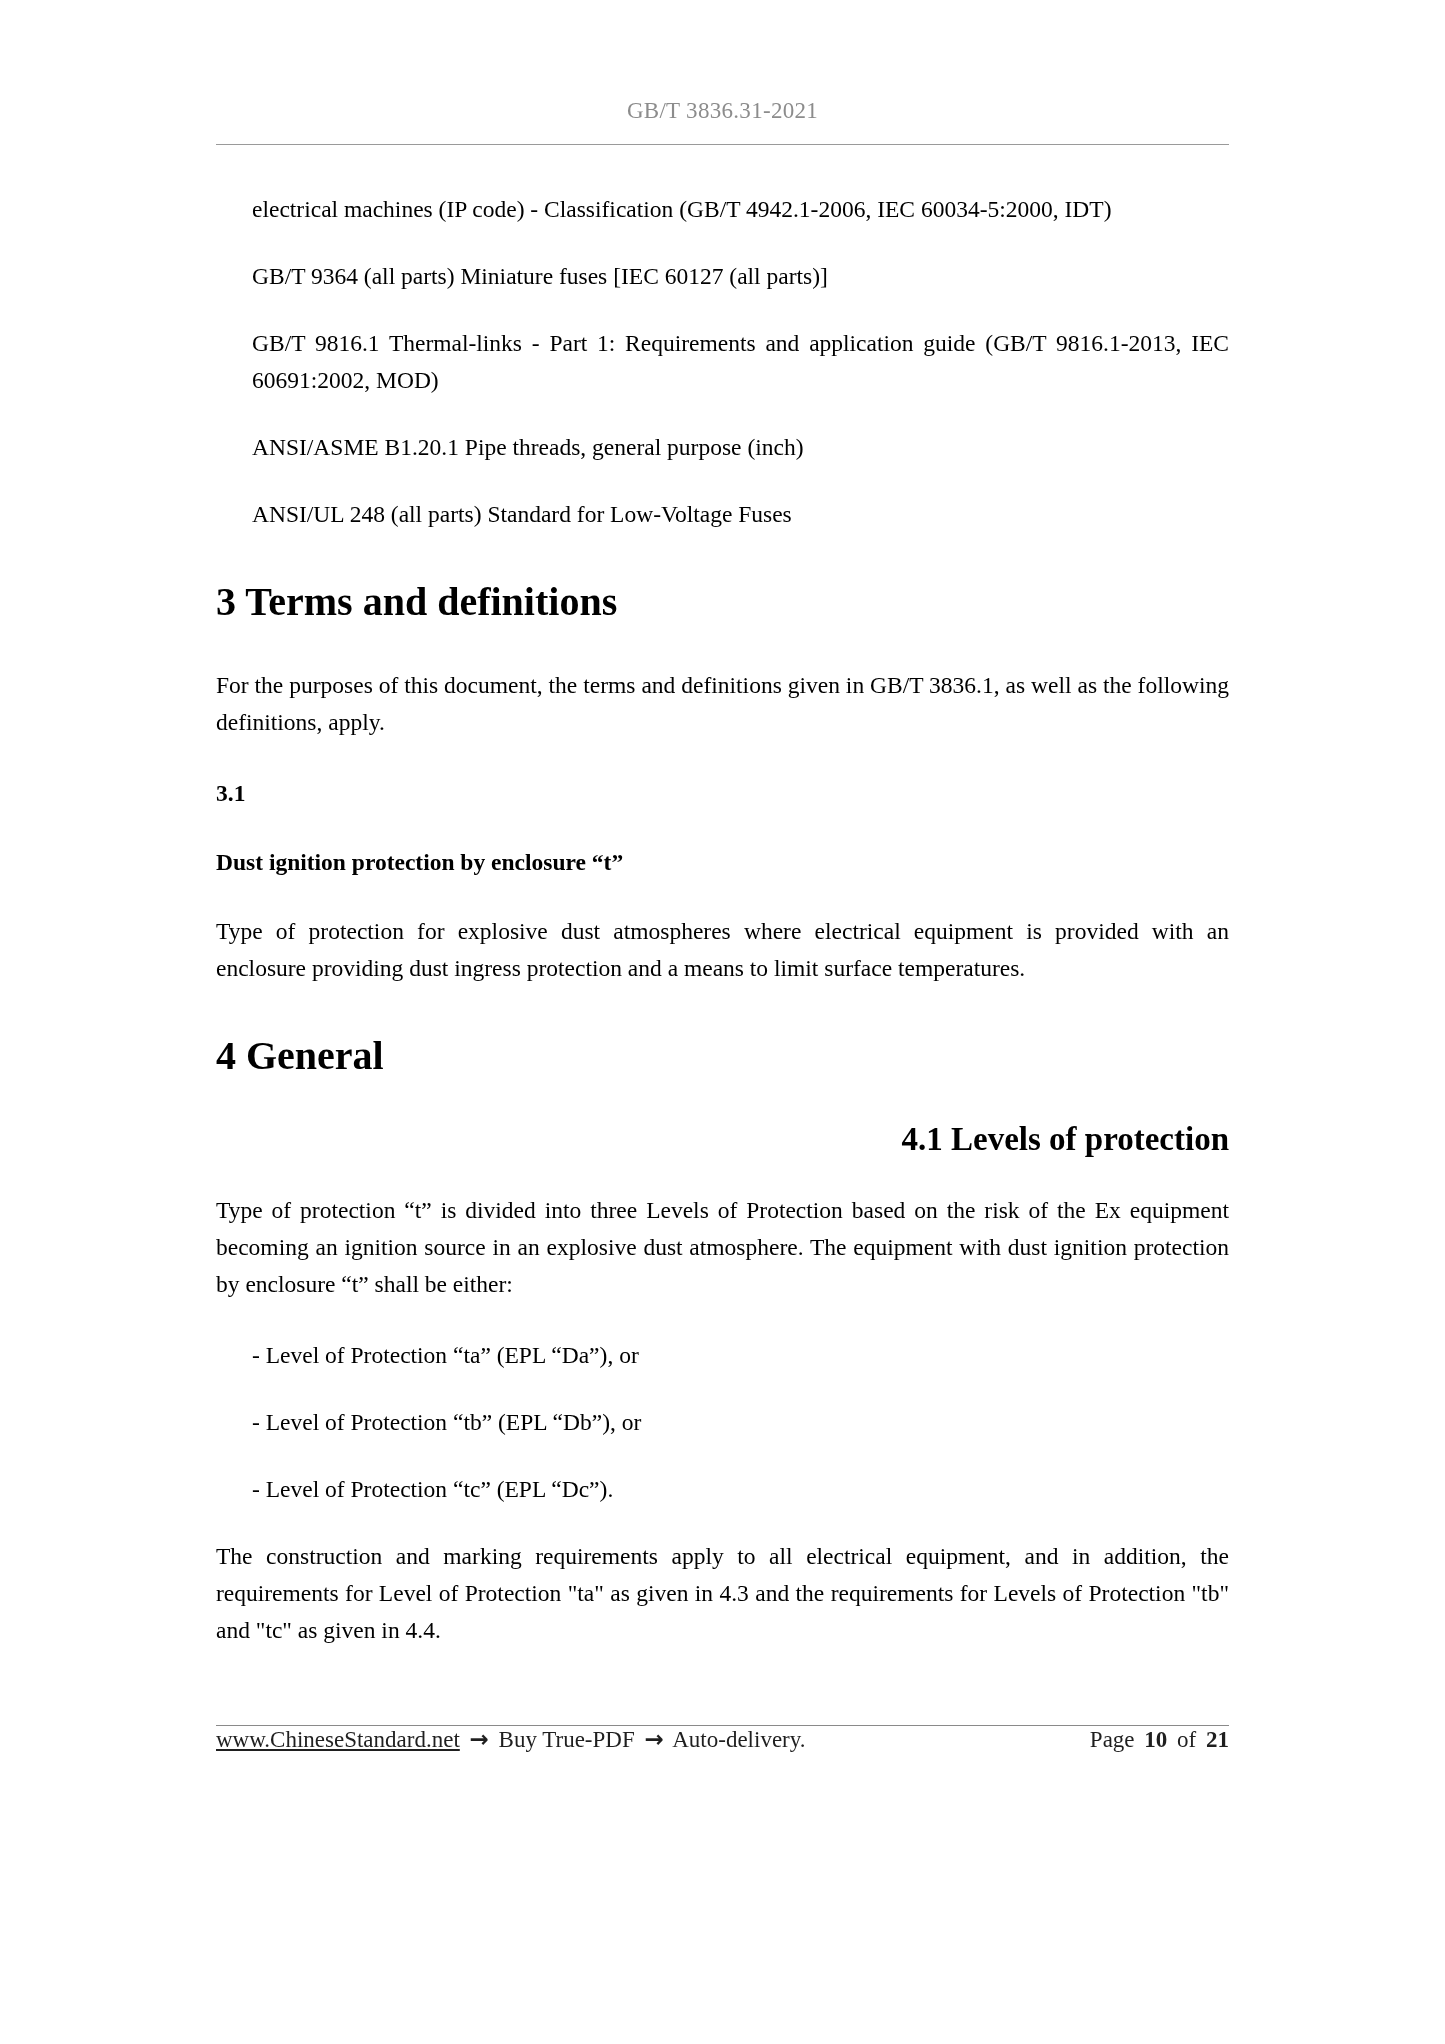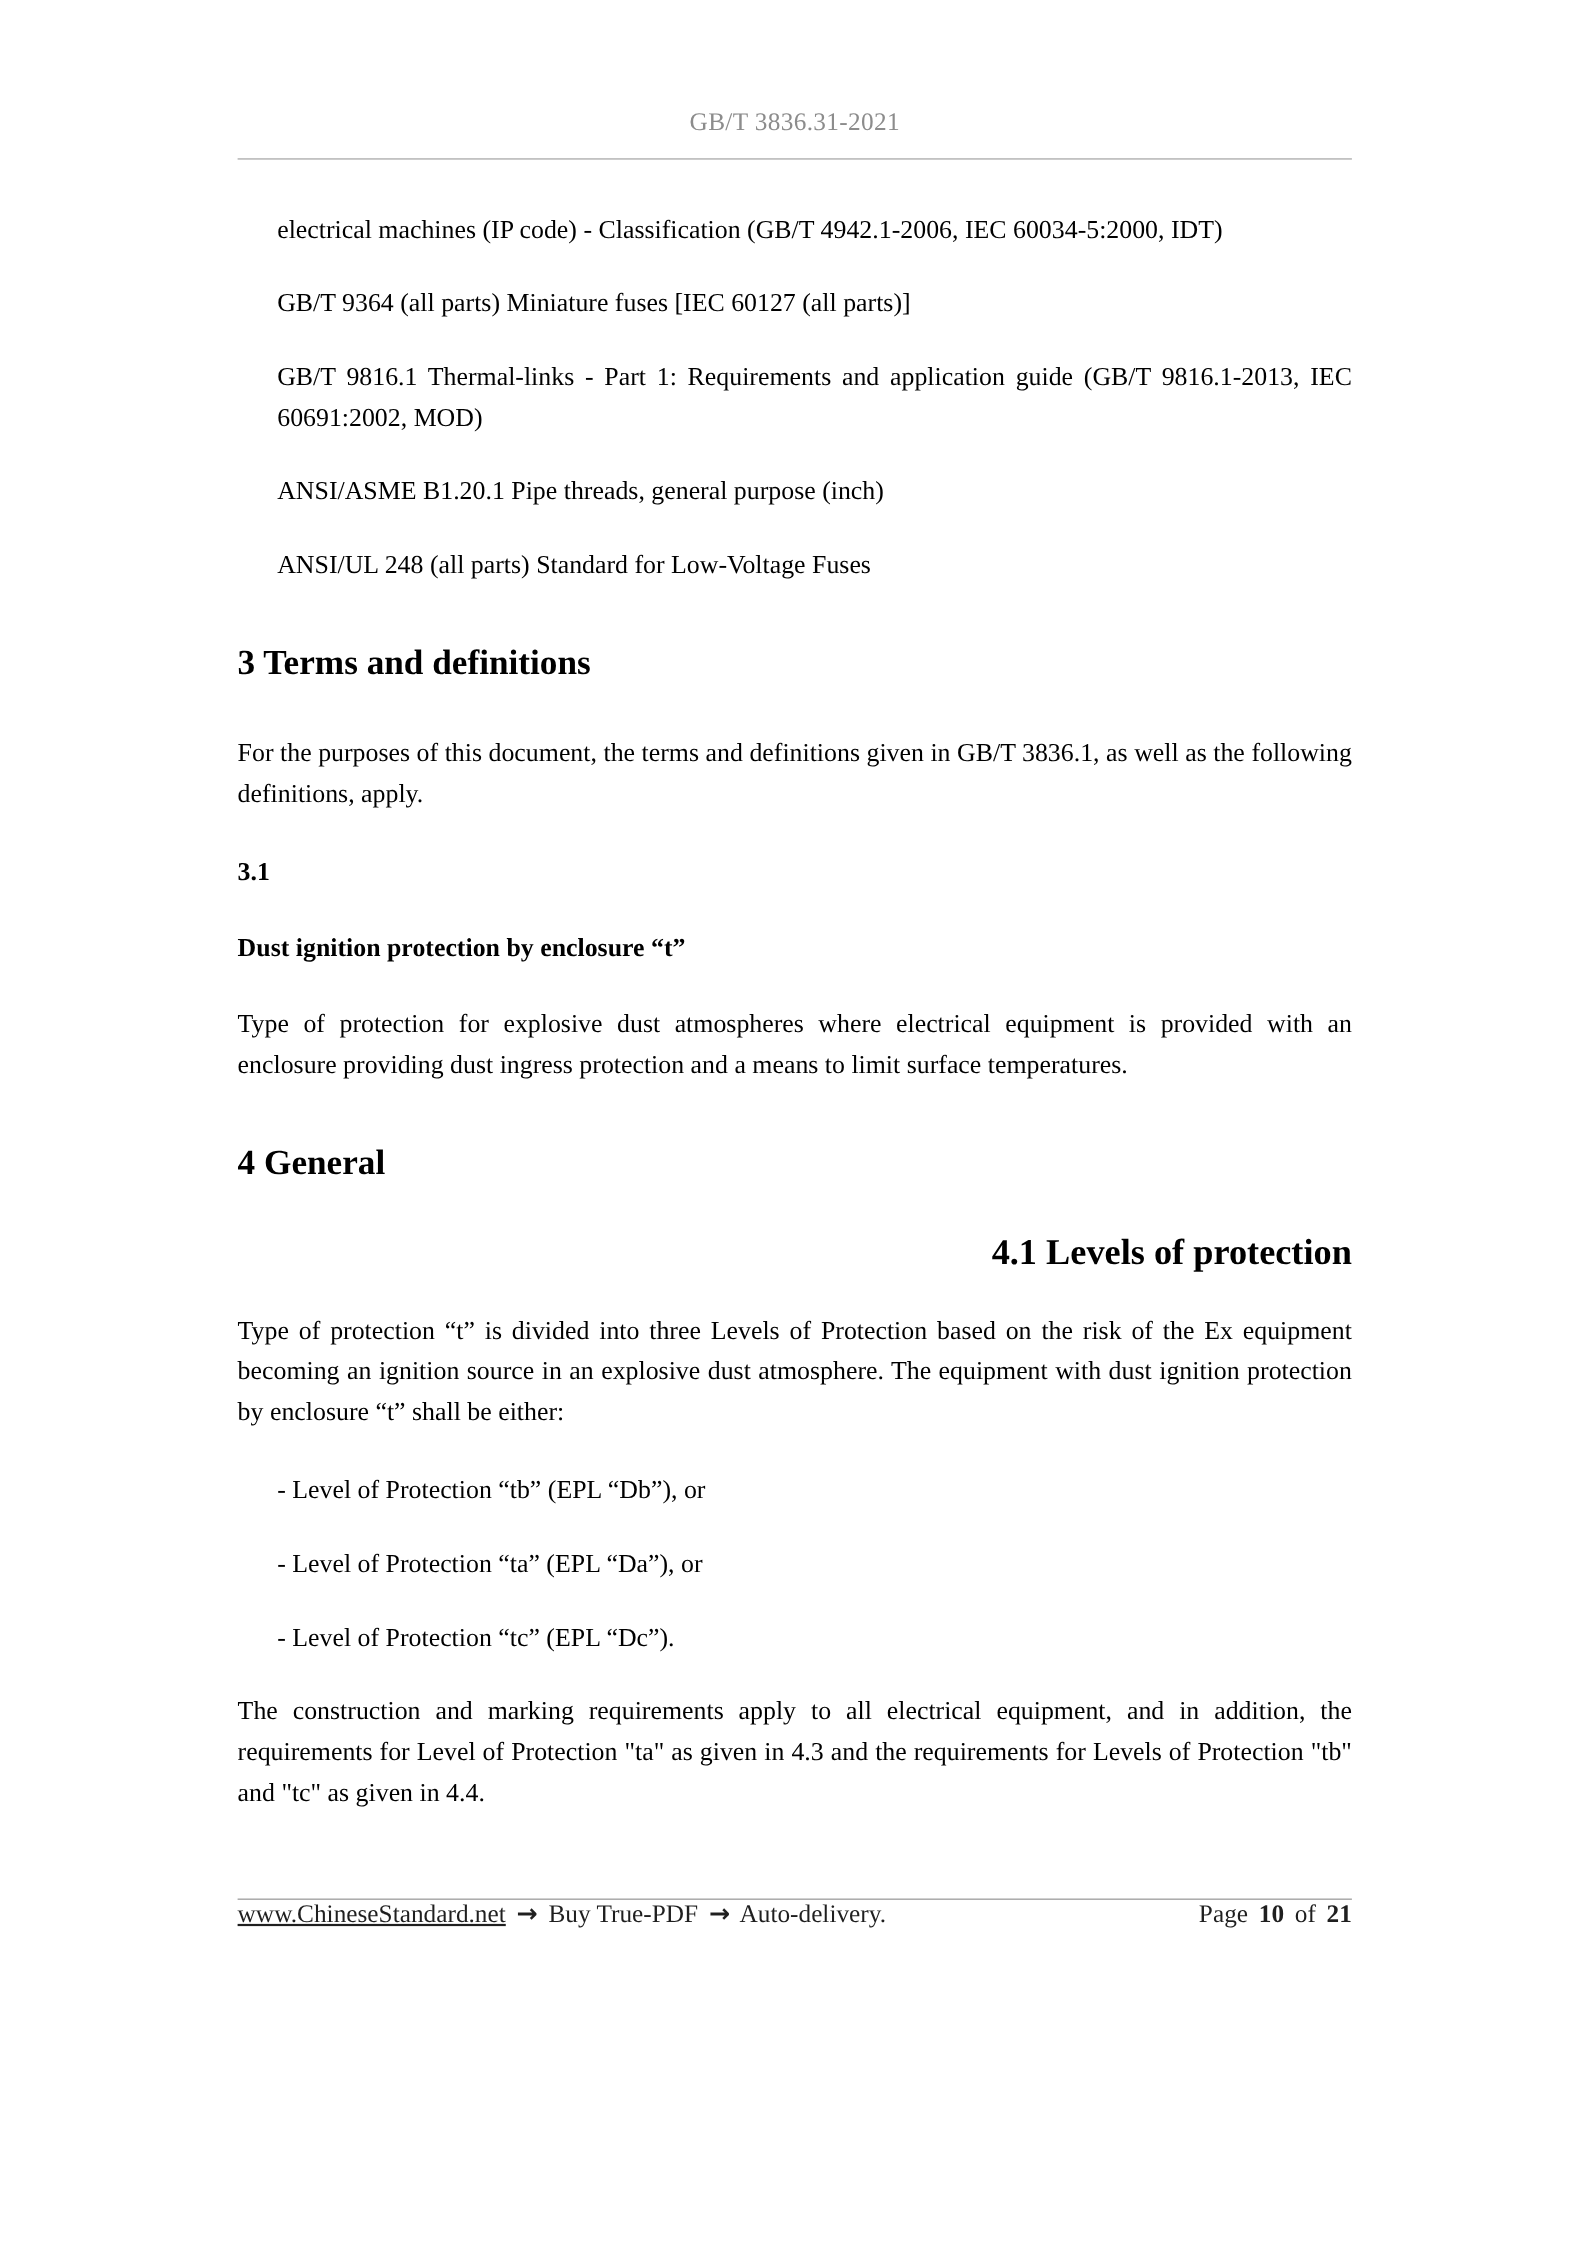--- a/index.html
+++ b/index.html
@@ -33,21 +33,21 @@
       margin: 46px auto 0 auto;
       font-size: 23.5px;
       line-height: 37px;
       text-align: justify;
     }
     .ref-para {
       margin: 0 0 30px 0;
       padding-left: 36px;
     }
     .section-heading {
-      font-size: 32px;
+      font-size: 40px;
       line-height: 50px;
       font-weight: bold;
       text-align: left;
       margin: 44px 0 40px 0;
     }
     .para { margin: 0 0 34px 0; }
     .term-number {
       font-weight: bold;
       text-align: left;
       margin: 0 0 32px 0;
@@ -120,22 +120,22 @@
     <p class="term-title">Dust ignition protection by enclosure “t”</p>
 
     <p class="para">Type of protection for explosive dust atmospheres where electrical equipment is provided with an enclosure providing dust ingress protection and a means to limit surface temperatures.</p>
 
     <h1 class="section-heading">4 General</h1>
 
     <p class="subsection-heading">4.1 Levels of protection</p>
 
     <p class="para">Type of protection “t” is divided into three Levels of Protection based on the risk of the Ex equipment becoming an ignition source in an explosive dust atmosphere. The equipment with dust ignition protection by enclosure “t” shall be either:</p>
 
+    <p class="level-item">- Level of Protection “ta” (EPL “Da”), or</p>
     <p class="level-item">- Level of Protection “tb” (EPL “Db”), or</p>
-    <p class="level-item">- Level of Protection “ta” (EPL “Da”), or</p>
     <p class="level-item">- Level of Protection “tc” (EPL “Dc”).</p>
 
     <p class="para">The construction and marking requirements apply to all electrical equipment, and in addition, the requirements for Level of Protection "ta" as given in 4.3 and the requirements for Levels of Protection "tb" and "tc" as given in 4.4.</p>
 
 
   </div>
 
   <div class="footer">
     <div class="footer-left">
       <span class="site-link">www.ChineseStandard.net</span>

